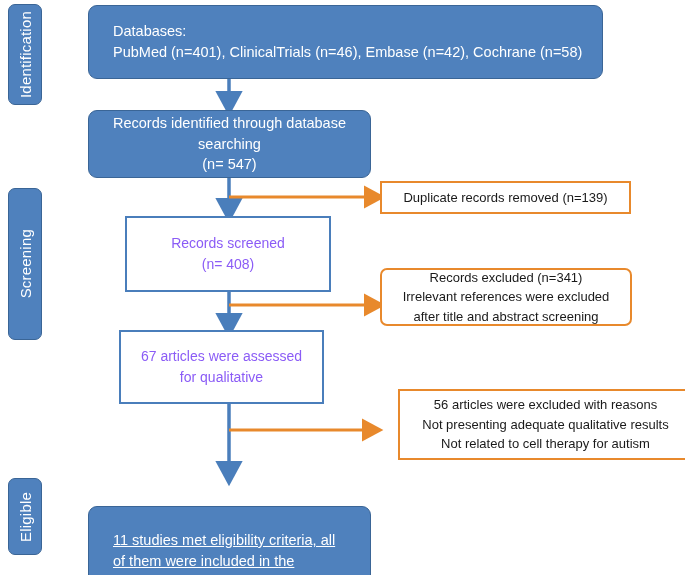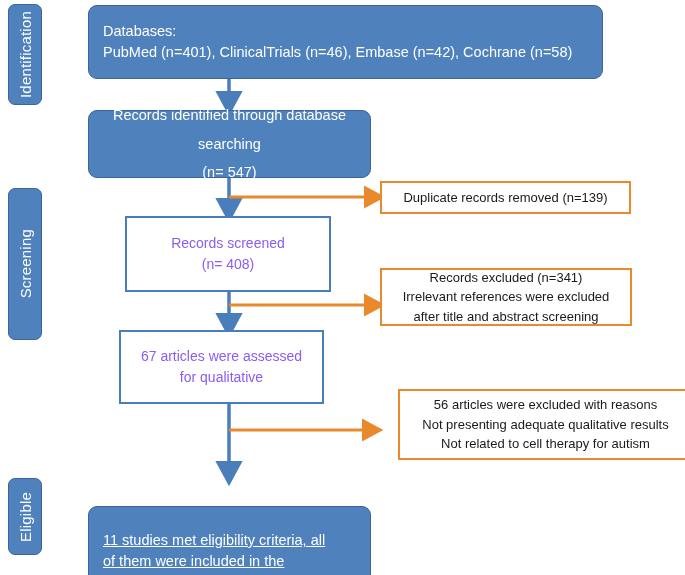--- a/index.html
+++ b/index.html
@@ -42,27 +42,26 @@
     border-radius: 9px;
     color: #ffffff;
     box-sizing: border-box;
     font-size: 14.5px;
     line-height: 1.42;
     display: flex;
     flex-direction: column;
     justify-content: center;
   }
   .box-blue.pad-left {
-    padding: 0 12px 0 14px;
+    padding: 0 12px 0 24px;
     text-align: left;
   }
   .box-blue.centered {
     text-align: center;
     padding: 0 10px;
-    gap: 8px;
   }
   .box-white {
     position: absolute;
     background: #ffffff;
     border: 2px solid #4a7ebb;
     box-sizing: border-box;
     color: #8b5cf6;
     font-size: 14px;
     line-height: 1.5;
     text-align: center;
@@ -150,21 +149,21 @@
 
   <div class="box-orange" style="left:380px; top:181px; width:251px; height:33px;">
     <div class="line">Duplicate records removed (n=139)</div>
   </div>
 
   <div class="box-white" style="left:125px; top:216px; width:206px; height:76px;">
     <div class="line">Records screened</div>
     <div class="line">(n= 408)</div>
   </div>
 
-  <div class="box-orange" style="left:380px; top:268px; width:252px; height:58px;">
+  <div class="box-orange" style="left:380px; top:268px; width:252px; height:58px;border-radius:7px;">
     <div class="line">Records excluded (n=341)</div>
     <div class="line">Irrelevant references were excluded</div>
     <div class="line">after title and abstract screening</div>
   </div>
 
   <div class="box-white" style="left:119px; top:330px; width:205px; height:74px;">
     <div class="line">67 articles were assessed</div>
     <div class="line">for qualitative</div>
   </div>
 

